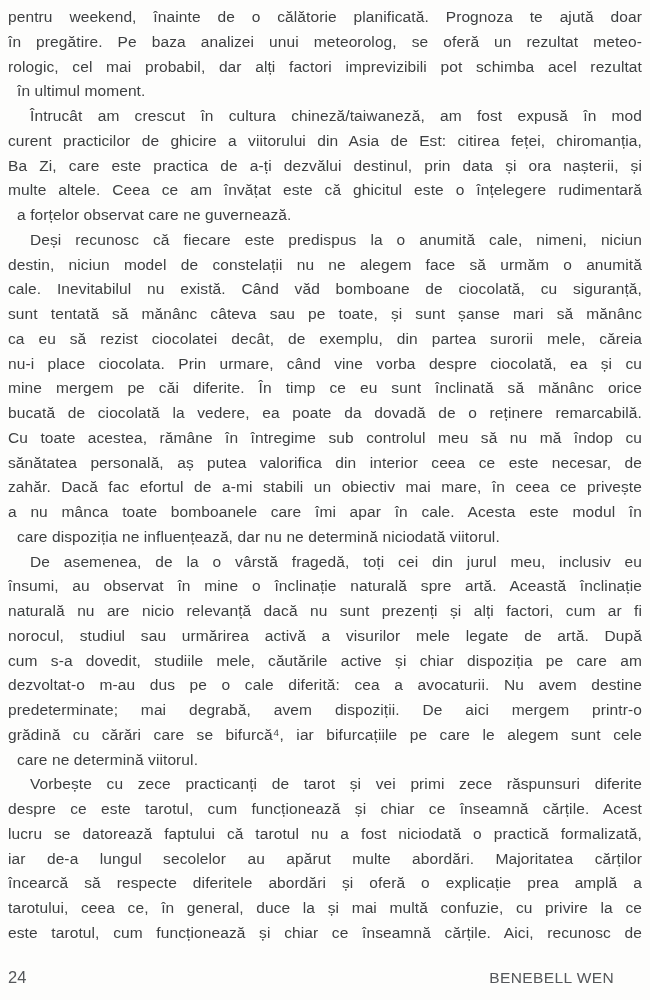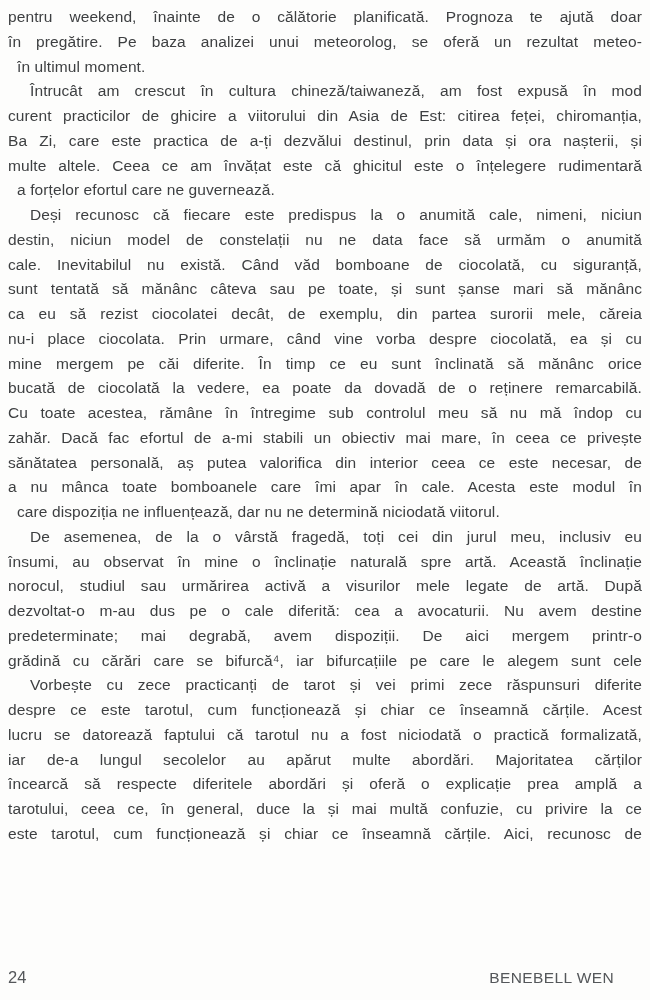--- a/index.html
+++ b/index.html
@@ -35,45 +35,49 @@
   .page-number { font-size: 16.5px; }
   .running-author { font-size: 15.5px; letter-spacing: 0.4px; }
 </style>
 </head>
 <body style="background: rgb(253, 253, 252);">
 
 <div class="page">
   <div class="text-block" id="text-block" style="color: rgb(61, 63, 65);">
       <div class="line">pentru weekend, înainte de o călătorie planificată. Prognoza te ajută doar</div>
       <div class="line">în pregătire. Pe baza analizei unui meteorolog, se oferă un rezultat meteo-</div>
+      <div class="line">rologic, cel mai probabil, dar alți factori imprevizibili pot schimba acel rezultat</div>
       <div class="line last">în ultimul moment.</div>
       <div class="line indent">Întrucât am crescut în cultura chineză/taiwaneză, am fost expusă în mod</div>
       <div class="line">curent practicilor de ghicire a viitorului din Asia de Est: citirea feței, chiromanția,</div>
       <div class="line">Ba Zi, care este practica de a-ți dezvălui destinul, prin data și ora nașterii, și</div>
       <div class="line">multe altele. Ceea ce am învățat este că ghicitul este o înțelegere rudimentară</div>
-      <div class="line last">a forțelor efortul care ne guvernează.</div>
+      <div class="line last">a forțelor observat care ne guvernează.</div>
       <div class="line indent">Deși recunosc că fiecare este predispus la o anumită cale, nimeni, niciun</div>
-      <div class="line">destin, niciun model de constelații nu ne data face să urmăm o anumită</div>
+      <div class="line">destin, niciun model de constelații nu ne alegem face să urmăm o anumită</div>
       <div class="line">cale. Inevitabilul nu există. Când văd bomboane de ciocolată, cu siguranță,</div>
       <div class="line">sunt tentată să mănânc câteva sau pe toate, și sunt șanse mari să mănânc</div>
       <div class="line">ca eu să rezist ciocolatei decât, de exemplu, din partea surorii mele, căreia</div>
       <div class="line">nu-i place ciocolata. Prin urmare, când vine vorba despre ciocolată, ea și cu</div>
       <div class="line">mine mergem pe căi diferite. În timp ce eu sunt înclinată să mănânc orice</div>
       <div class="line">bucată de ciocolată la vedere, ea poate da dovadă de o reținere remarcabilă.</div>
       <div class="line">Cu toate acestea, rămâne în întregime sub controlul meu să nu mă îndop cu</div>
+      <div class="line">sănătatea personală, aș putea valorifica din interior ceea ce este necesar, de</div>
       <div class="line">zahăr. Dacă fac efortul de a-mi stabili un obiectiv mai mare, în ceea ce privește</div>
-      <div class="line">sănătatea personală, aș putea valorifica din interior ceea ce este necesar, de</div>
       <div class="line">a nu mânca toate bomboanele care îmi apar în cale. Acesta este modul în</div>
       <div class="line last">care dispoziția ne influențează, dar nu ne determină niciodată viitorul.</div>
       <div class="line indent">De asemenea, de la o vârstă fragedă, toți cei din jurul meu, inclusiv eu</div>
       <div class="line">însumi, au observat în mine o înclinație naturală spre artă. Această înclinație</div>
+      <div class="line">naturală nu are nicio relevanță dacă nu sunt prezenți și alți factori, cum ar fi</div>
       <div class="line">norocul, studiul sau urmărirea activă a visurilor mele legate de artă. După</div>
+      <div class="line">cum s-a dovedit, studiile mele, căutările active și chiar dispoziția pe care am</div>
       <div class="line">dezvoltat-o m-au dus pe o cale diferită: cea a avocaturii. Nu avem destine</div>
       <div class="line">predeterminate; mai degrabă, avem dispoziții. De aici mergem printr-o</div>
       <div class="line">grădină cu cărări care se bifurcă⁴, iar bifurcațiile pe care le alegem sunt cele</div>
+      <div class="line last">care ne determină viitorul.</div>
       <div class="line indent">Vorbește cu zece practicanți de tarot și vei primi zece răspunsuri diferite</div>
       <div class="line">despre ce este tarotul, cum funcționează și chiar ce înseamnă cărțile. Acest</div>
       <div class="line">lucru se datorează faptului că tarotul nu a fost niciodată o practică formalizată,</div>
       <div class="line">iar de-a lungul secolelor au apărut multe abordări. Majoritatea cărților</div>
       <div class="line">încearcă să respecte diferitele abordări și oferă o explicație prea amplă a</div>
       <div class="line">tarotului, ceea ce, în general, duce la și mai multă confuzie, cu privire la ce</div>
       <div class="line">este tarotul, cum funcționează și chiar ce înseamnă cărțile. Aici, recunosc de</div>
     </div>
   <div class="footer" style="color: rgb(84, 87, 90);">
     <span class="page-number">24</span>

